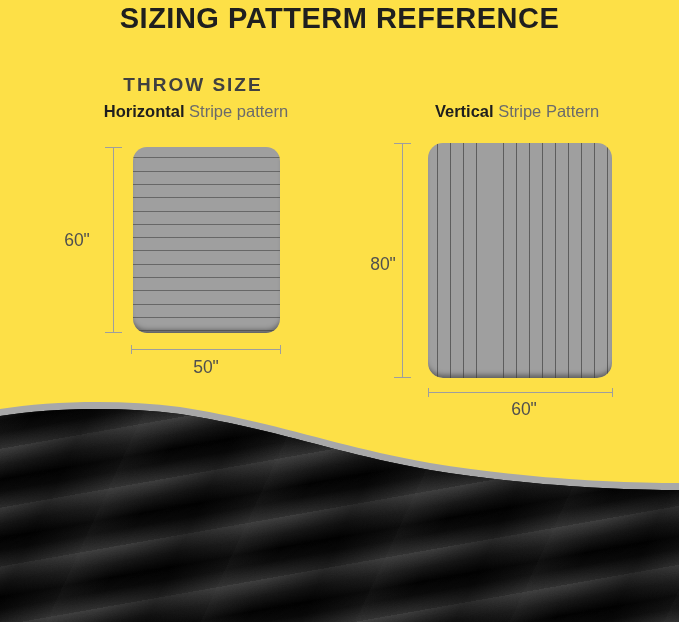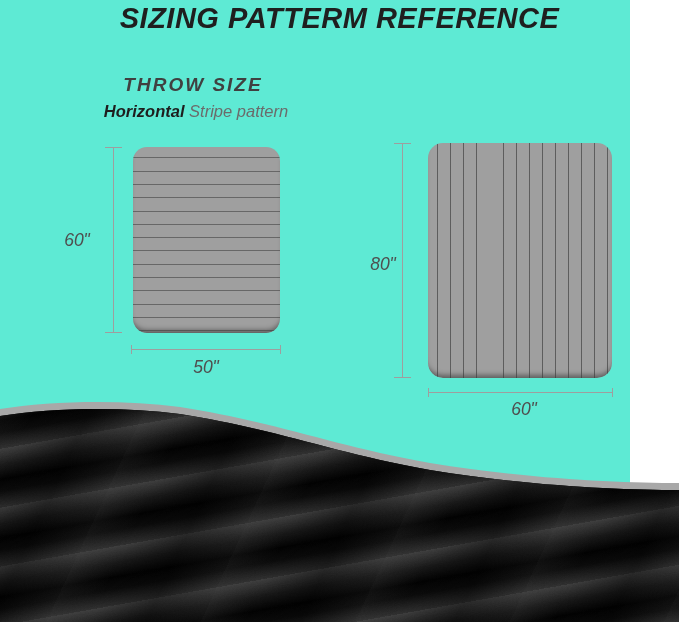--- a/index.html
+++ b/index.html
@@ -3,23 +3,22 @@
 <meta charset="utf-8">
 <style>
   html,body{margin:0;padding:0;}
   body{
     width:679px;height:622px;
     font-family:"Liberation Sans", sans-serif;
     background:#ffffff;
     overflow:hidden;
   }
   .canvas{
-    position:relative;width:630px;height:622px;
-    background:#5eead4;
-    font-style:italic;
+    position:relative;width:679px;height:622px;
+    background:#fde047;
   }
   
   .main-title{
     position:absolute;top:2px;left:0;width:679px;
     text-align:center;
     font-size:29px;font-weight:bold;letter-spacing:.5px;
     color:#1f1f1f;
   }
   .col-heading{
     position:absolute;top:74px;
@@ -115,20 +114,21 @@
 </head>
 <body>
 
 <div class="canvas">
 
   <div class="main-title">SIZING PATTERM REFERENCE</div>
 
   <div class="col-heading throw">THROW SIZE</div>
   <div class="col-sub throw"><b>Horizontal</b><span> Stripe pattern</span></div>
 
+  <div class="col-sub twin"><b>Vertical</b><span> Stripe Pattern</span></div>
 
   <div class="blanket throw"></div>
   <div class="dim-v throw"></div>
   <div class="dim-h throw"></div>
   <div class="dim-label throw-h">60"</div>
   <div class="dim-label throw-w">50"</div>
 
   <div class="blanket twin"></div>
   <div class="dim-v twin"></div>
   <div class="dim-h twin"></div>

